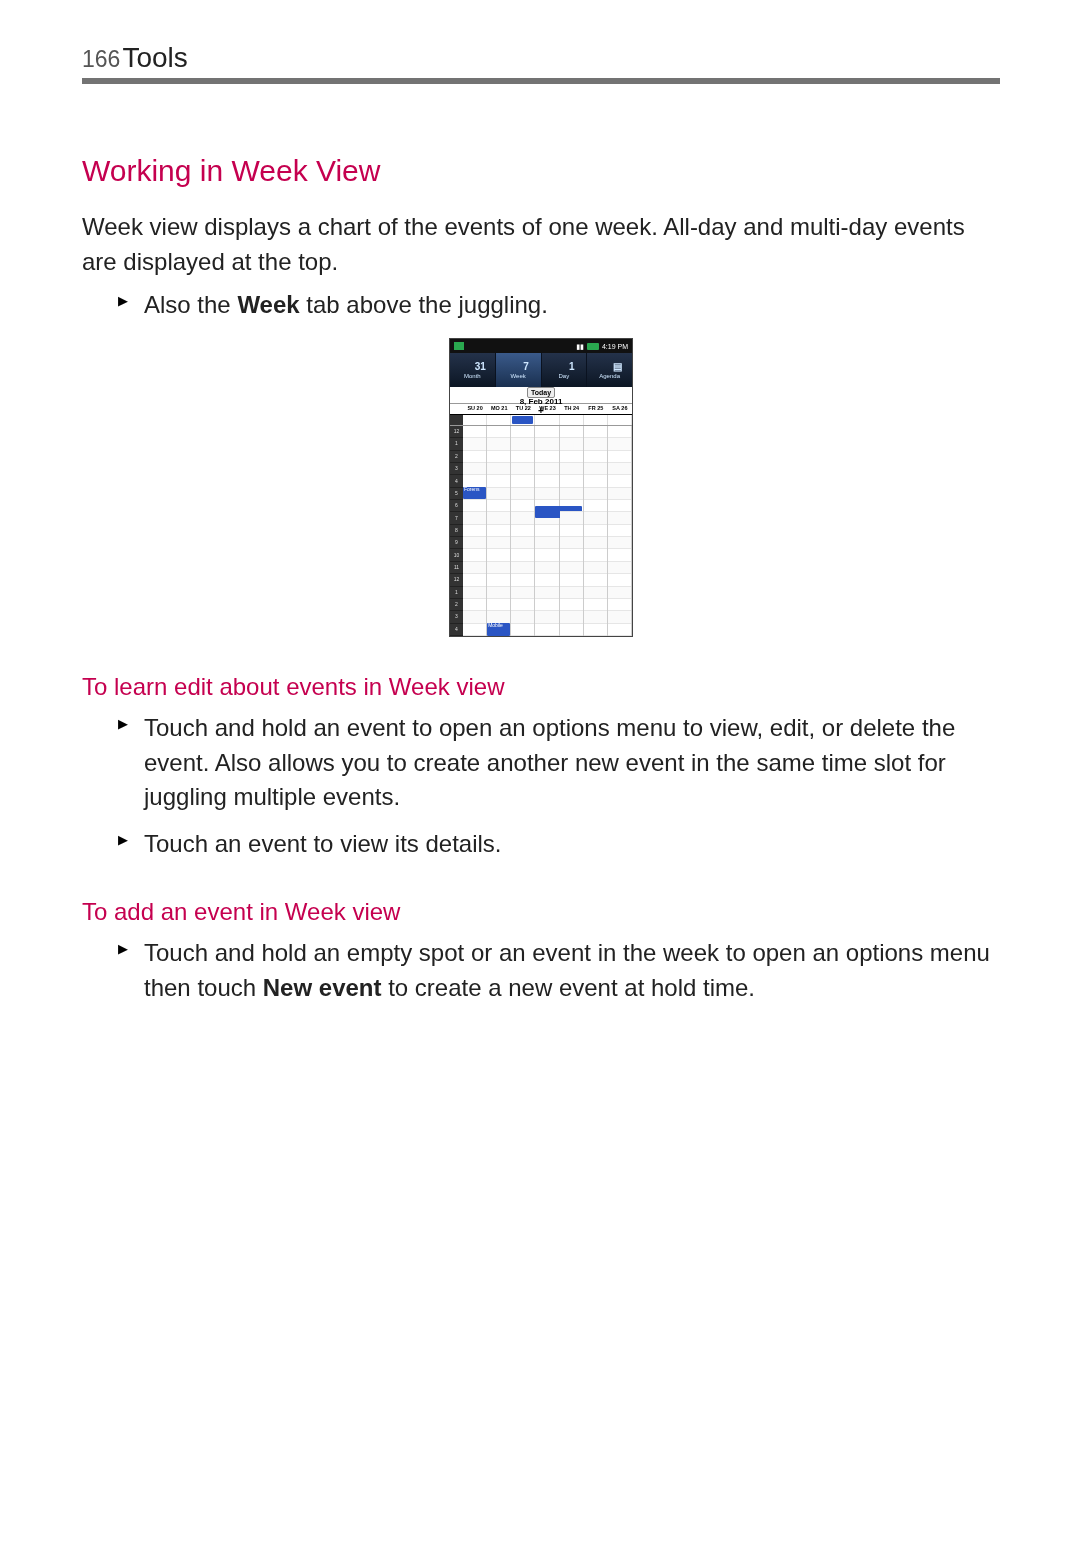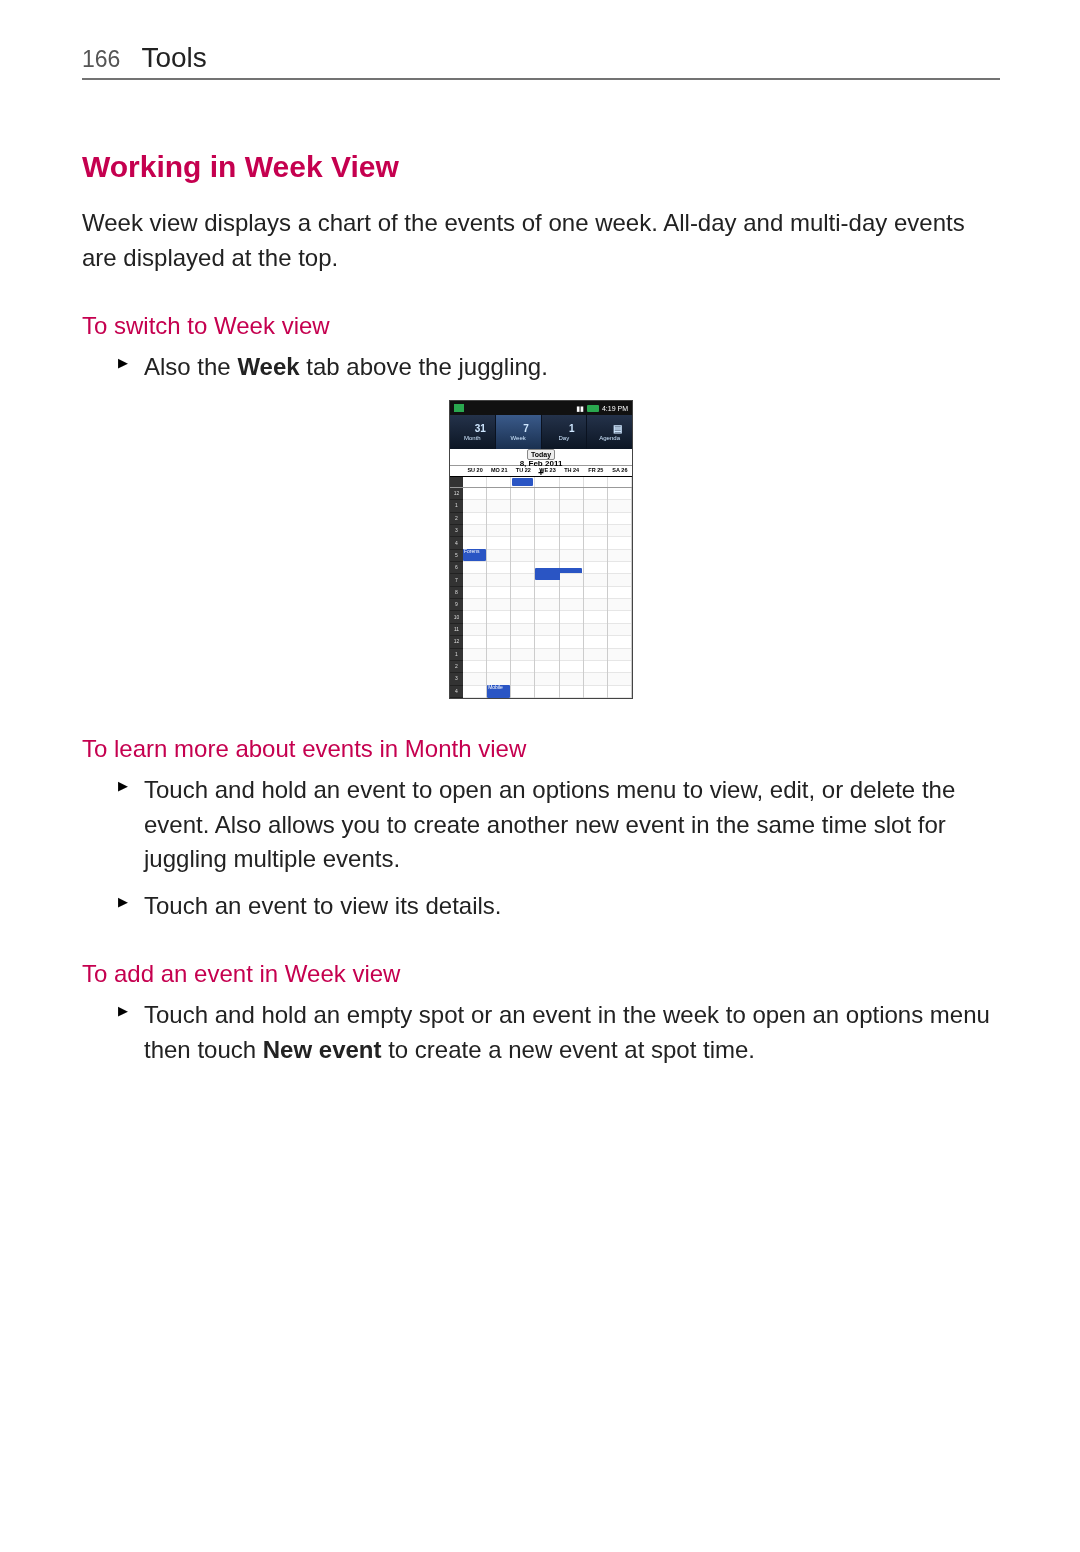--- a/index.html
+++ b/index.html
@@ -11,39 +11,39 @@
     -webkit-font-smoothing:antialiased;
   }
   .page{
     padding:42px 80px 40px 82px;
   }
 
   
   .header-line{
     display:flex;
     align-items:baseline;
-    gap:21px;
-    border-bottom:2px solid #737373;
+    gap:2px;
+    border-bottom:6px solid #737373;
     padding-bottom:4px;
     margin-bottom:70px;
   }
   .page-number{
     font-size:23px;
     font-weight:400;
     color:#555;
   }
   .page-section{
     font-size:28px;
     font-weight:400;
   }
 
   
   .h-accent{
     color:#c5004f;
-    font-weight:700;
+    font-weight:400;
   }
   h2.h-accent{
     font-size:30px;
     margin:0 0 22px 0;
   }
   h3.h-accent{
     font-size:24px;
     margin:36px 0 10px 0;
     font-weight:500;
   }
@@ -230,21 +230,20 @@
 
   <div class="header-line">
     <span class="page-number">166</span>
     <span class="page-section">Tools</span>
   </div>
 
   <h2 class="h-accent">Working in Week View</h2>
 
   <p class="body">Week view displays a chart of the events of one week. All-day and multi-day events are displayed at the top.</p>
 
-  <h3 class="h-accent">To switch to Week view</h3>
   <ul class="arrow">
     <li>
       <span>Also the </span><span class="bold">Week</span><span> tab above the juggling.</span>
     </li>
   </ul>
 
   <div class="figure">
     <div class="status-bar">
       <div class="status-left"></div>
       <div class="status-right">
@@ -451,26 +450,26 @@
           <div class="slot"></div>
           <div class="slot"></div>
           <div class="slot"></div>
           <div class="slot"></div>
           <div class="slot"></div>
           <div class="slot"></div>
       </div>
     </div>
   </div>
 
-  <h3 class="h-accent">To learn more about events in Month view</h3>
+  <h3 class="h-accent">To learn edit about events in Week view</h3>
   <ul class="arrow">
     <li>Touch and hold an event to open an options menu to view, edit, or delete the event. Also allows you to create another new event in the same time slot for juggling multiple events.</li>
     <li>Touch an event to view its details.</li>
   </ul>
 
   <h3 class="h-accent">To add an event in Week view</h3>
   <ul class="arrow">
     <li>
-      <span>Touch and hold an empty spot or an event in the week to open an options menu then touch </span><span class="bold">New event</span><span> to create a new event at spot time.</span>
+      <span>Touch and hold an empty spot or an event in the week to open an options menu then touch </span><span class="bold">New event</span><span> to create a new event at hold time.</span>
     </li>
   </ul>
 
 </div>
 
 </body></html>

